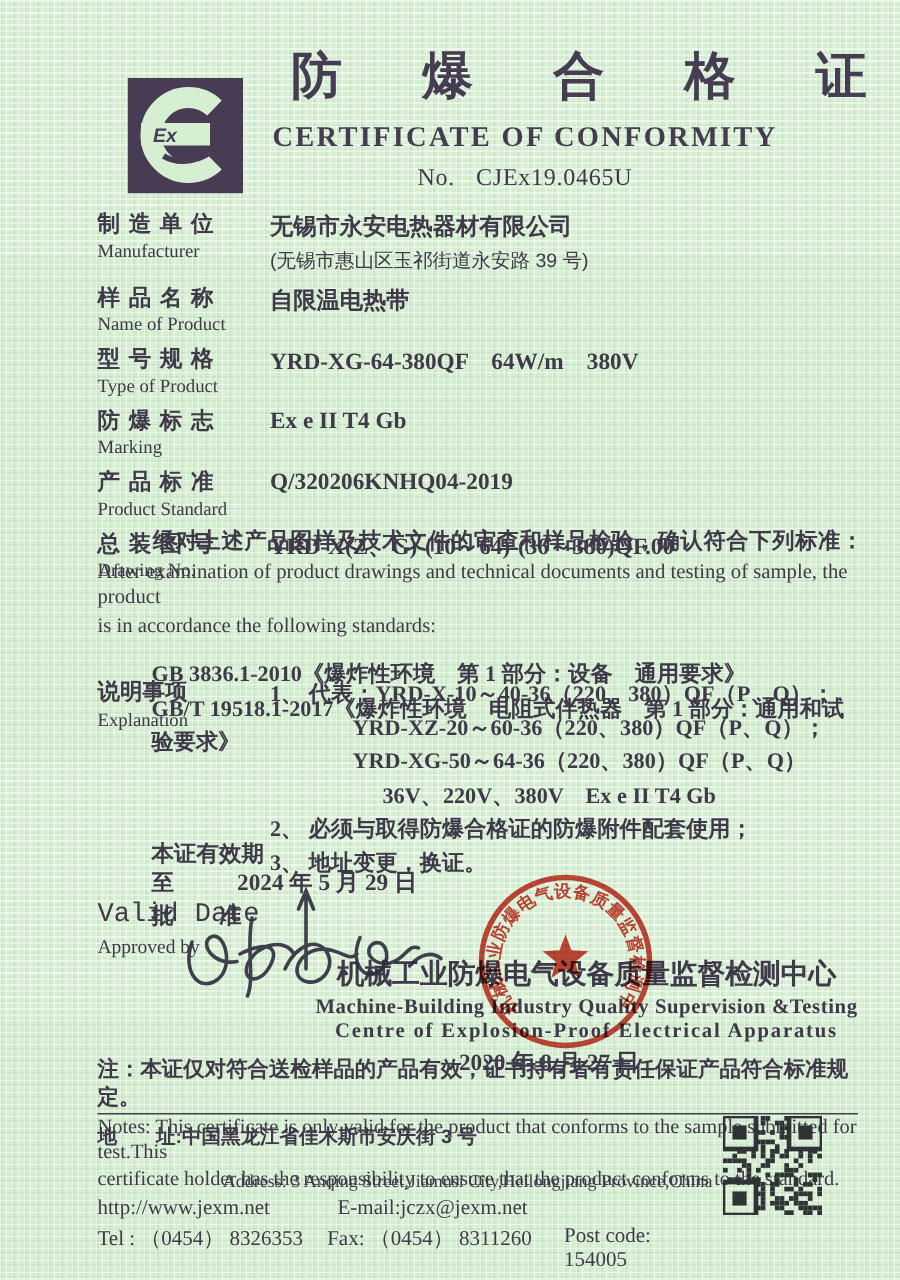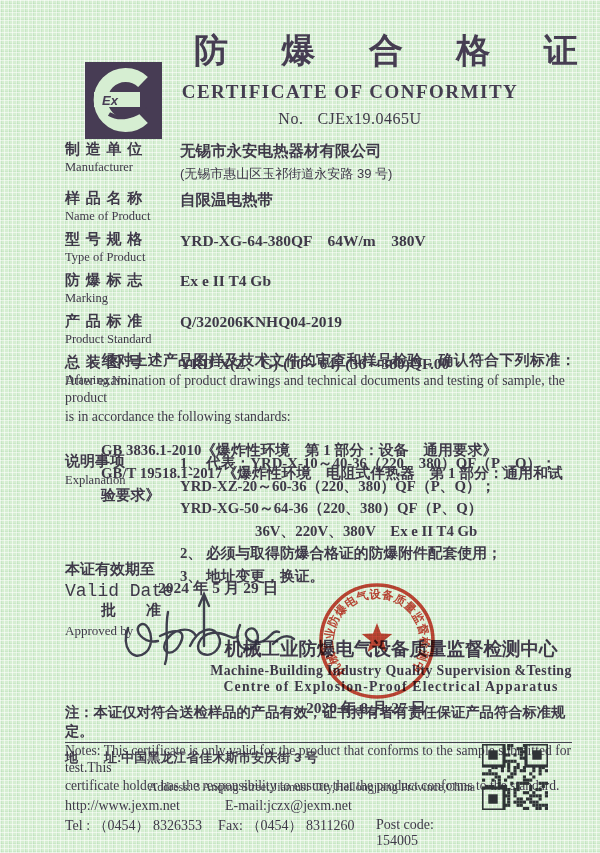--- a/index.html
+++ b/index.html
@@ -17,21 +17,21 @@
   }
   .abs { position:absolute; }
   .cn { font-family:"Liberation Sans", sans-serif; }
 
   
   .titles { left:172px; top:28px; width:356px; text-align:center; }
   .title { font-family:"Liberation Sans", sans-serif; font-size:34px; font-weight:bold; letter-spacing:22px; color:#463d52; text-indent:22px; white-space:nowrap; }
   .subtitle { margin-top:7px; font-size:19px; font-weight:600; letter-spacing:1.5px; color:#443d50; }
   .certno { margin-top:7px; font-size:16px; letter-spacing:.5px; }
   .certno .num { margin-left:14px; }
-  .logo { left:85px; top:62px; }
+  .logo { left:85px; top:52px; }
 
   
   .fields { left:65px; top:140px; right:26px; }
   .frow { display:grid; grid-template-columns:115px 1fr; margin-bottom:6px; }
   .flabel .lcn { font-family:Liberation Serif, serif; font-size:15px; font-weight:bold; letter-spacing:1px; white-space:nowrap; }
   .flabel .len { font-size:12.5px; margin-top:1px; }
   .fvalue { font-size:15.5px; font-weight:600; padding-top:1px; }
   .fvalue .v2 { font-size:13px; font-weight:500; margin-top:3px; }
 
   
@@ -39,27 +39,27 @@
   .statement .scn { font-family:"Liberation Sans", sans-serif; font-size:14.8px; font-weight:bold; letter-spacing:.5px;text-align:right; }
   .statement .sen { font-size:13.8px; margin-top:2px; line-height:17px; }
   .standards { margin-top:14px; margin-left:36px; }
   .standards div { font-size:14.8px; font-weight:600; line-height:22.5px; }
 
   
   .explan { left:65px; top:452px; right:20px; display:grid; grid-template-columns:115px 1fr; }
   .explan .lcn { font-family:"Liberation Sans", sans-serif; font-size:15px; font-weight:bold; }
   .explan .len { font-size:12.5px; margin-top:2px; }
   .exlines div { font-size:14.8px; font-weight:600; line-height:22.5px; white-space:nowrap; }
-  .ind1 { }
+  .ind1 { padding-left:55px; }
   .ind2 { padding-left:75px; }
 
   
   .validity { left:65px; top:560px; display:flex; }
   .vlabel { width:115px; }
-  .vlabel .lcn { font-family:"Liberation Sans", sans-serif; font-size:15px; font-weight:bold; }
+  .vlabel .lcn { font-family:"Liberation Sans", sans-serif; font-size:15px; font-weight:bold;margin-left:36px; }
   .vlabel .len { font-size:18px; margin-top:2px;font-family:Liberation Mono, monospace; }
   .vvalue { font-size:15.5px; font-weight:600; padding-top:18px; margin-left:-22px; }
   .approval { left:65px; top:601px; }
   .approval .lcn { font-family:"Liberation Sans", sans-serif; font-size:15px; font-weight:bold;padding-left:36px; }
   .approval .len { font-size:13px; margin-top:3px; }
 
   
   .institute { left:208px; top:636px; width:366px; text-align:center; z-index:3; }
   .institute .icn { font-family:"Liberation Sans", sans-serif; font-size:18.5px; font-weight:bold; white-space:nowrap; }
   .institute .ien1 { font-size:13.8px; font-weight:bold; letter-spacing:.4px; margin-top:2px; }

